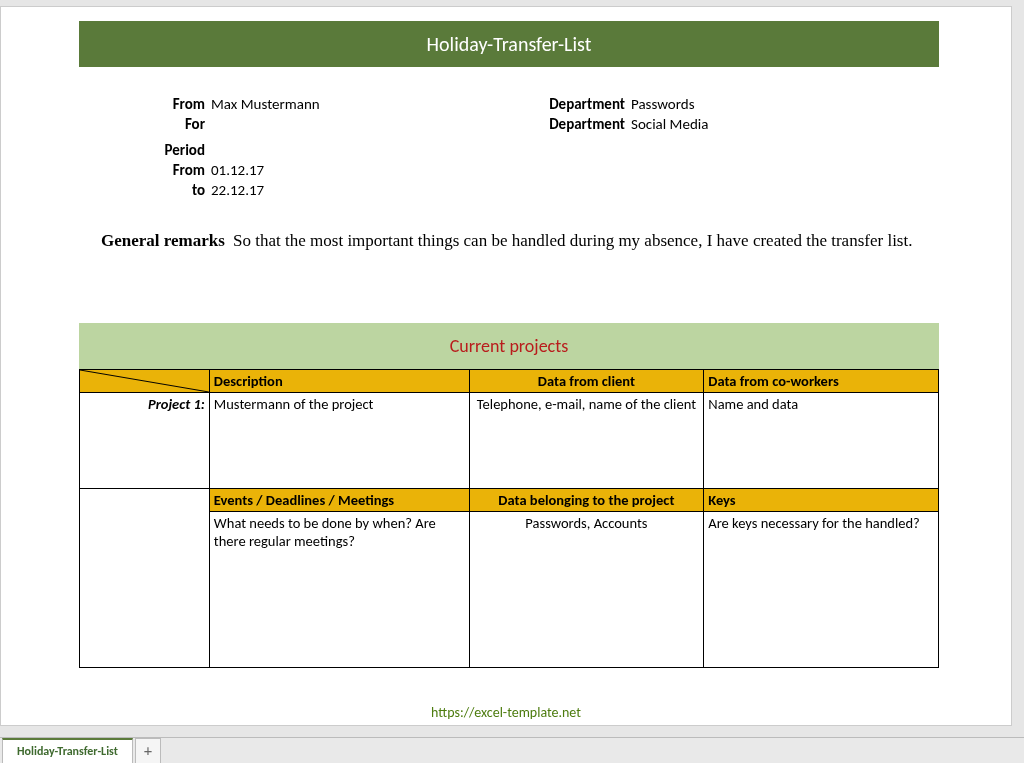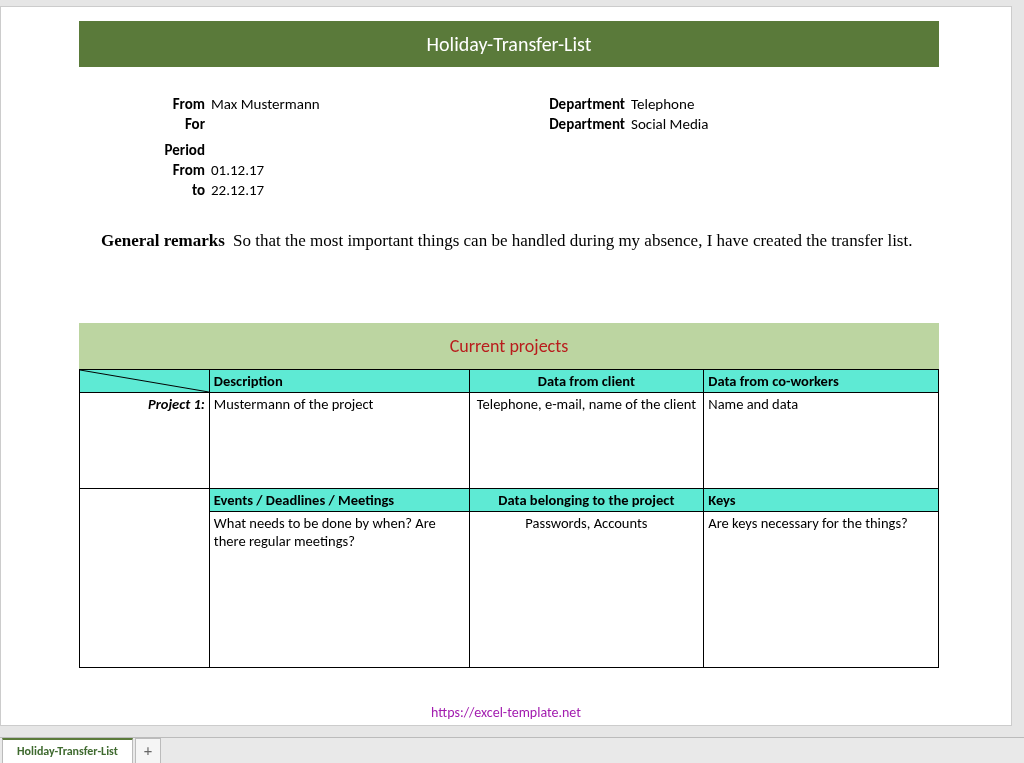--- a/index.html
+++ b/index.html
@@ -70,42 +70,42 @@
     width: 860px;
     border-collapse: collapse;
   }
   .project-table td, .project-table th {
     border: 1px solid #000;
     vertical-align: top;
     padding: 2px 4px;
     font-size: 14.5px;
     text-align: left;
   }
-  .project-table th { font-weight: bold; background: #5eead4; }
+  .project-table th { font-weight: bold; background: #eab308; }
   .project-table .col0 { width: 130px; text-align: right; font-weight: bold; font-style: italic; }
   .project-table .col1 { width: 260px; }
   .project-table .col2 { width: 235px; text-align: center; }
   .project-table .col3 { width: 235px; }
   .row-content td { height: 96px; }
   .row-content2 td { height: 156px; }
   .diag-cell {
     position: relative;
   }
   .diag-cell svg {
     position: absolute;
     left: 0; top: 0;
     width: 100%; height: 100%;
   }
   .footer-url {
     position: absolute;
     left: 0; top: 697px;
     width: 100%;
     text-align: center;
     font-size: 14px;
-    color: #a21caf;
+    color: #4d7c0f;
   }
   .tab-bar {
     position: absolute;
     left: 0; bottom: 0;
     width: 1024px; height: 26px;
     background: #e9e9e9;
     border-top: 1px solid #bbb;
     display: flex;
     align-items: center;
   }
@@ -147,21 +147,21 @@
     </div>
 
     <div class="info-block">
       <div class="info-row">
         <div class="col-left" style="display:flex">
           <span class="lbl">From</span>
           <span class="val">Max Mustermann</span>
         </div>
         <div class="col-right" style="display:flex">
           <span class="lbl">Department</span>
-          <span class="val">Telephone</span>
+          <span class="val">Passwords</span>
         </div>
       </div>
       <div class="info-row">
         <div class="col-left" style="display:flex">
           <span class="lbl">For</span>
         </div>
         <div class="col-right" style="display:flex">
           <span class="lbl">Department</span>
           <span class="val">Social Media</span>
         </div>
@@ -211,21 +211,21 @@
       </tr>
       <tr>
         <td class="col0" rowspan="2" style="border-top:none"></td>
         <th class="col1">Events / Deadlines / Meetings</th>
         <th class="col2">Data belonging to the project</th>
         <th class="col3">Keys</th>
       </tr>
       <tr class="row-content2">
         <td class="col1">What needs to be done by when? Are there regular meetings?</td>
         <td class="col2">Passwords, Accounts</td>
-        <td class="col3">Are keys necessary for the things?</td>
+        <td class="col3">Are keys necessary for the handled?</td>
       </tr>
     </tbody>
       </table>
 
     <div class="footer-url">https://excel-template.net</div>
 
   </div>
 
   <div class="tab-bar">
     <div class="sheet-tab">Holiday-Transfer-List</div>

